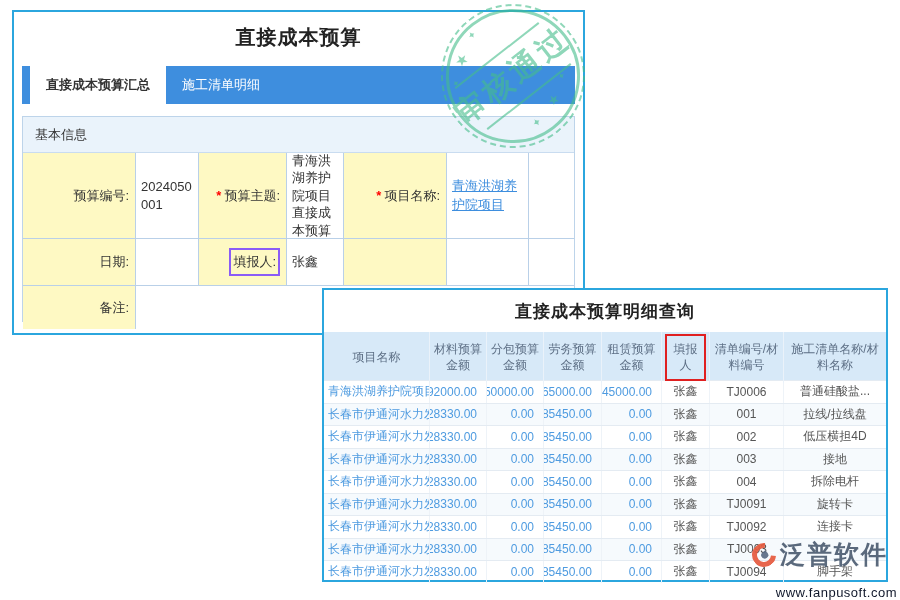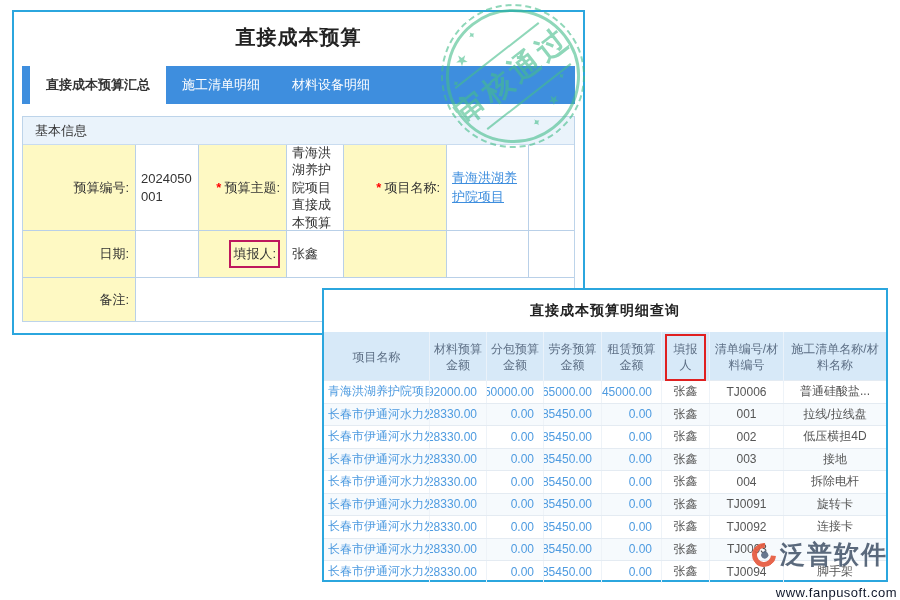--- a/index.html
+++ b/index.html
@@ -8,40 +8,40 @@
   .panel { position:absolute; background:#fff; border:2px solid #2ba6de; }
 
   
   #panel1 { left:12px; top:10px; width:573px; height:325px; z-index:10; }
   .p1-title { height:50px; display:flex; align-items:center; justify-content:center;
     font-size:20px; font-weight:bold; color:#222; letter-spacing:1px; }
   .tabbar { margin:4px 8px 0 8px; height:38px; background:#3e8ede; display:flex; align-items:stretch; }
   .tab { display:flex; align-items:center; padding:0 16px; font-size:13px; color:#fff; cursor:pointer; }
   .tab.active { background:#fff; color:#333; margin-left:8px; font-weight:bold; }
   .section { margin:12px 8px 0 8px; height:206px; border:1px solid #bdd4ea; }
-  .section-head { height:28px; background:#eaf3fb; border-bottom:1px solid #c9dcf0;
+  .section-head { height:36px; background:#eaf3fb; border-bottom:1px solid #c9dcf0;
     display:flex; align-items:center; padding-left:12px; font-size:13px; color:#333; }
   .form-grid { display:grid; width:100%; background:#fff;
     grid-template-columns:113px 63px 88px 57px 103px 82px 1fr;
     grid-template-rows:86px 47px 43px; }
   .cell { border-right:1px solid #b9d0e8; border-bottom:1px solid #b9d0e8;
     font-size:13px; color:#333; display:flex; align-items:center; overflow:hidden; }
   .cell.lbl { background:#fef9c3; justify-content:flex-end; text-align:right; padding:4px 6px 4px 2px; }
   .cell.val { background:#fff; padding:4px 5px; line-height:1.35; }
   .cell.last-col { border-right:none; }
   .cell.last-row { border-bottom:none; }
   .cell.span6 { grid-column:2 / 8; }
   .req { color:#f00; margin-right:3px; font-weight:bold; }
-  .redbox { border:2px solid #be185d; padding:3px 2px; display:inline-block; }
+  .redbox { border:2px solid #8b5cf6; padding:3px 2px; display:inline-block; }
   a.plink { color:#3e8ede; text-decoration:underline; cursor:pointer; line-height:1.45; word-break:break-all; }
 
   
   #panel2 { left:322px; top:288px; width:566px; height:294px; z-index:20; }
   .p2-title { height:42px; display:flex; align-items:center; justify-content:center;
-    font-size:14px; font-weight:bold; color:#222; letter-spacing:1px; }
+    font-size:17px; font-weight:bold; color:#222; letter-spacing:1px; }
   .t-head { display:grid; grid-template-columns:106px 57px 57px 58px 60px 48px 74px 1fr;
     height:48px; background:#d7e9f8; }
   .th { display:flex; align-items:center; justify-content:center; text-align:center;
     font-size:12px; color:#5d6f85; line-height:1.3; border-right:1px solid #eaf2fa;
     padding:2px 3px; position:relative; }
   .th:last-child { border-right:none; }
   .th .hl-box { border:2px solid #e02020; padding:6px 6px; }
   .t-body { display:block; }
   .t-row { display:grid; grid-template-columns:106px 57px 57px 58px 60px 48px 74px 1fr;
     height:22.5px; border-top:1px solid #e4ebf2; cursor:pointer; }
@@ -83,23 +83,20 @@
 <div class="panel" id="panel1">
   <div class="p1-title">直接成本预算</div>
 
   <div class="tabbar">
     <div class="tab active">
       <span>直接成本预算汇总</span>
     </div>
     <div class="tab">
       <span>施工清单明细</span>
     </div>
-    <div class="tab">
-      <span>材料设备明细</span>
-    </div>
   </div>
 
   <div class="section">
     <div class="section-head">基本信息</div>
     <div class="form-grid">
 
       <div class="cell lbl">预算编号:</div>
       <div class="cell val" style="word-break:break-all;">2024050001</div>
       <div class="cell lbl">
         <span class="req">*</span>

